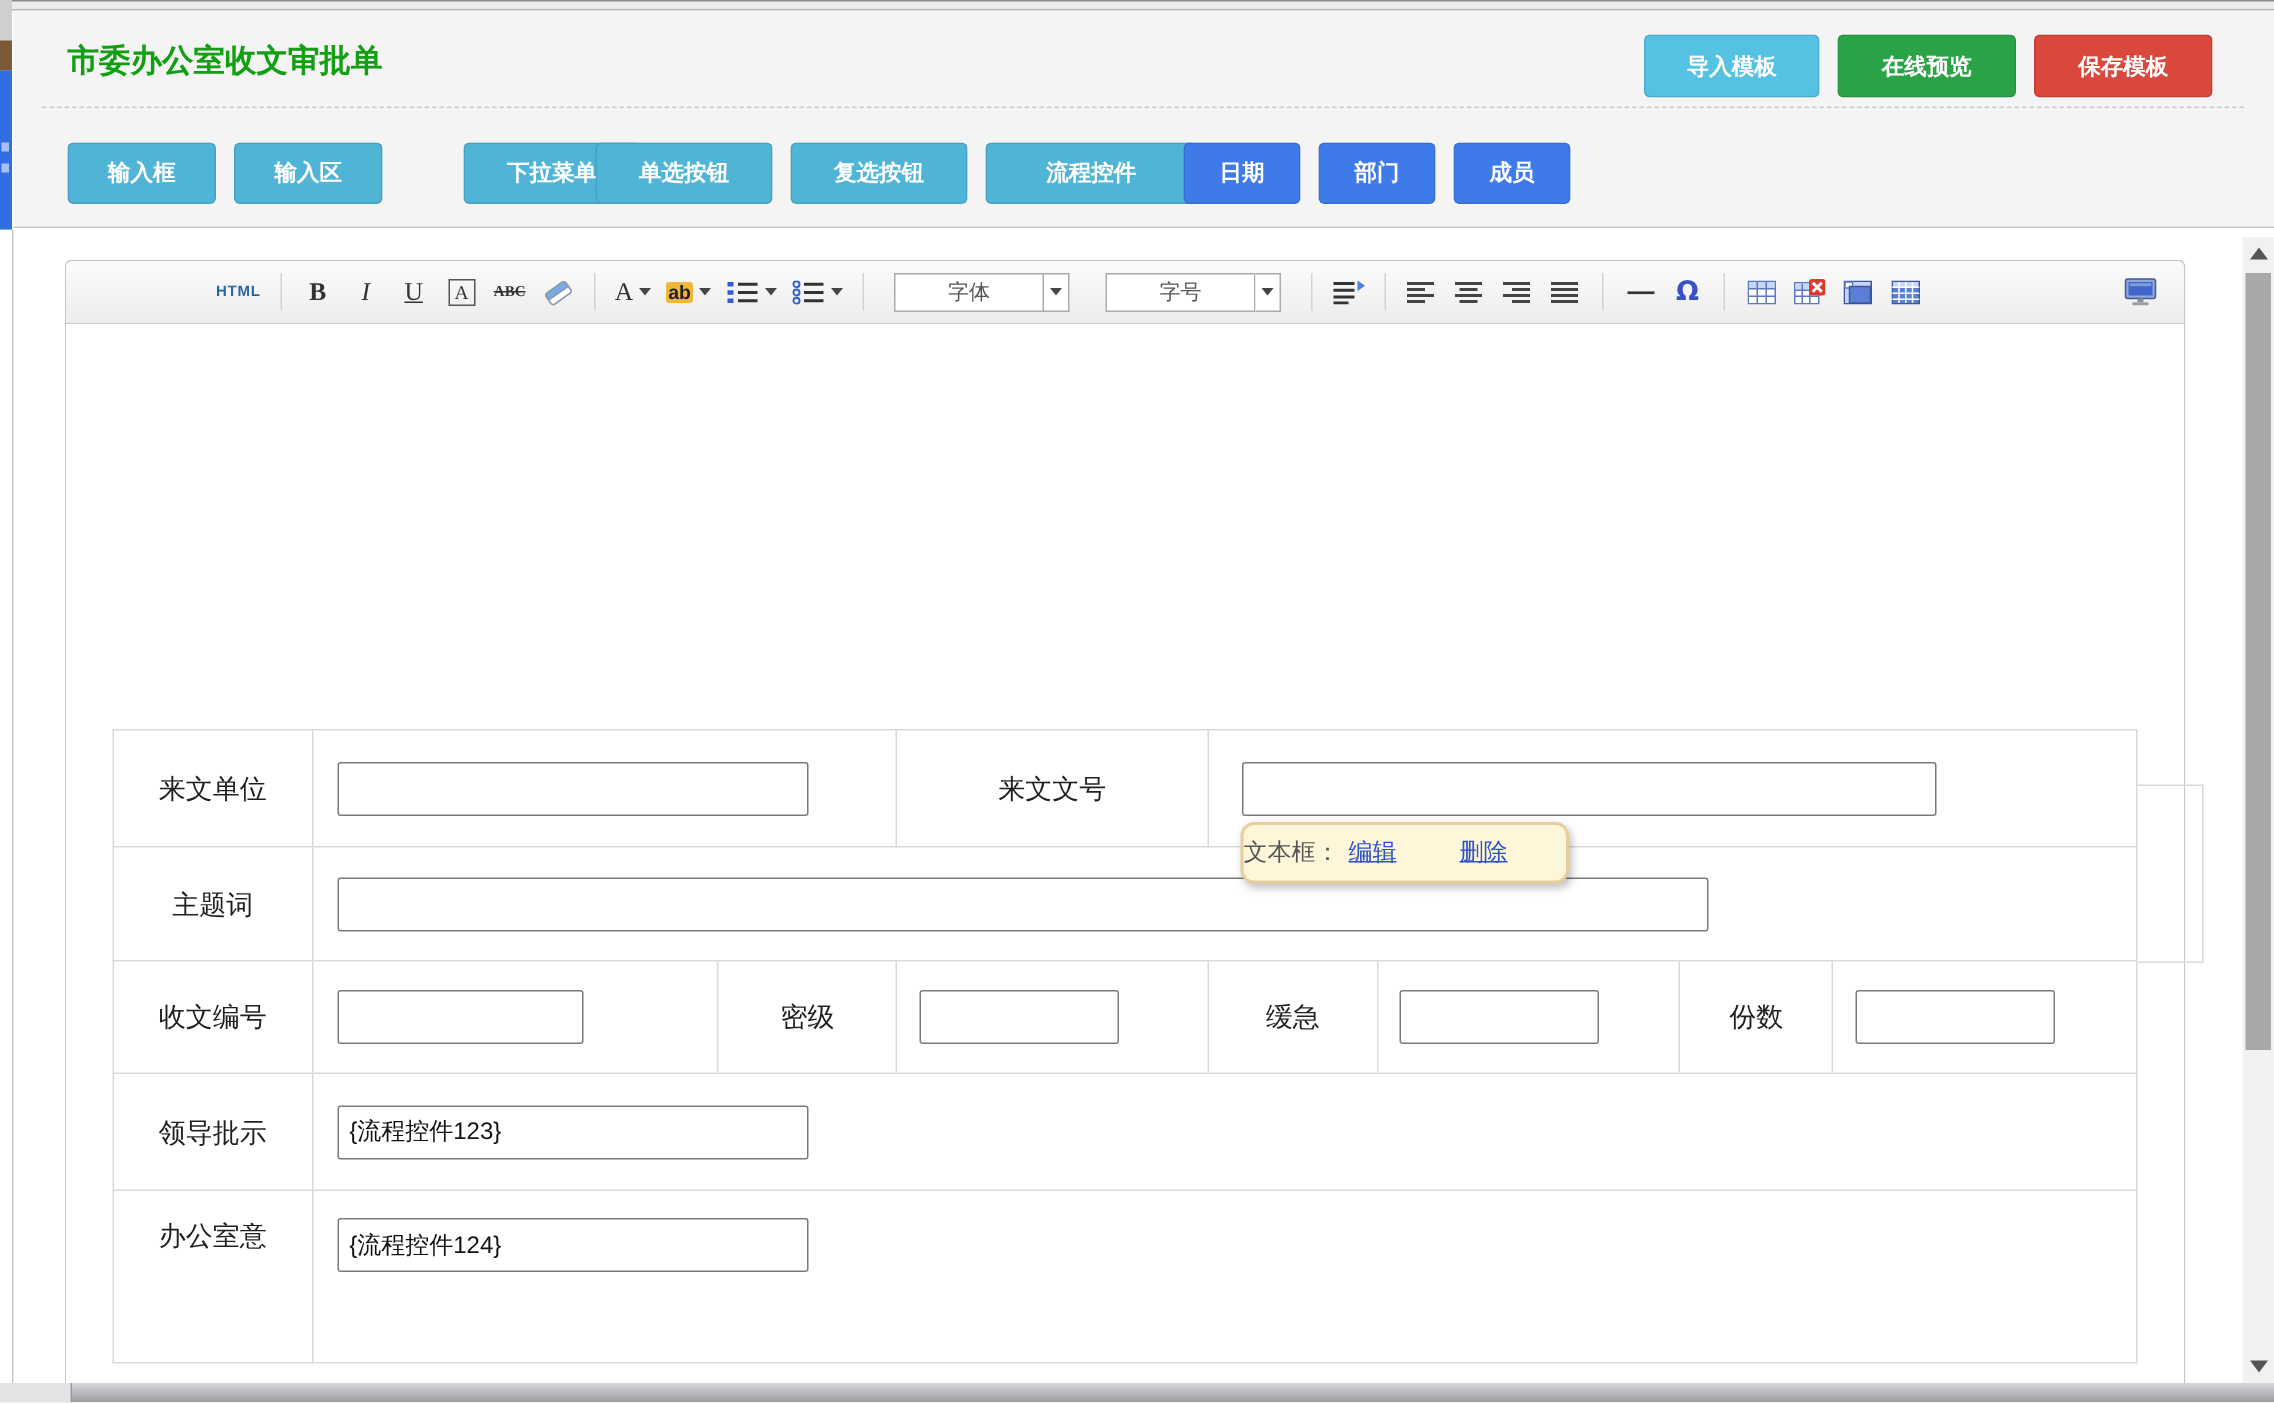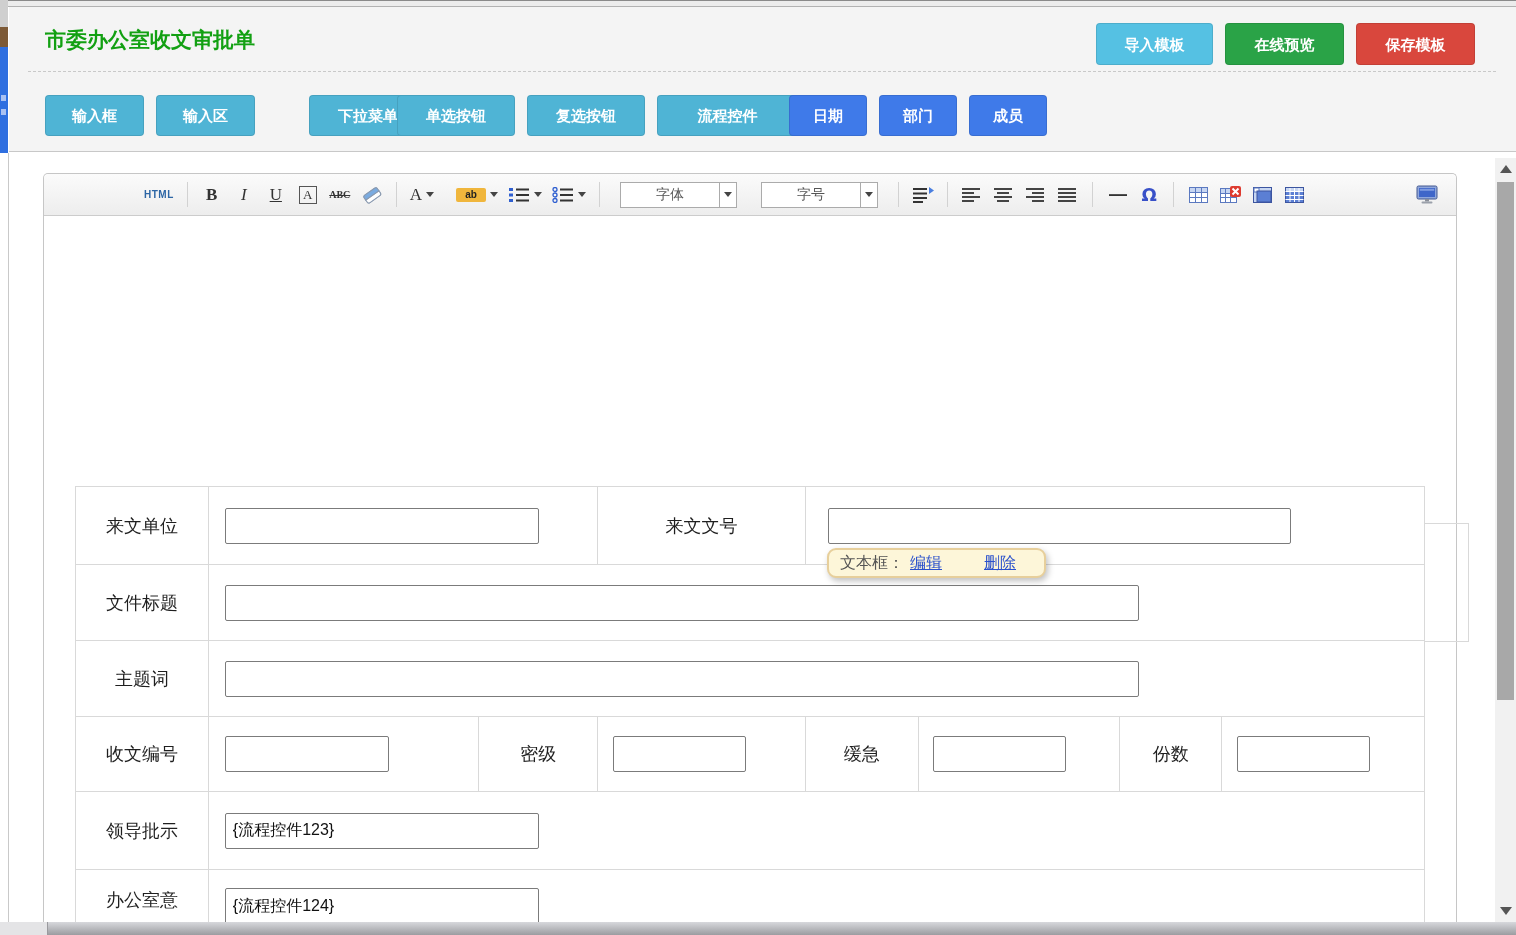--- a/index.html
+++ b/index.html
@@ -42,22 +42,22 @@
     margin:0 5px; cursor:pointer; }
   .tsep { width:1px; height:25px; background:#d2d2d2; margin:0 8px; }
   .t-html { font-size:10px; font-weight:bold; color:#2d66a5; letter-spacing:0.5px; }
   .t-serif { font-family:"Liberation Serif", serif; font-size:17px; color:#333; }
   .t-b { font-weight:bold; } .t-i { font-style:italic; } .t-u { text-decoration:underline; }
   .t-abox { width:18px; height:18px; border:1px solid #555; font-size:13px; display:flex;
     align-items:center; justify-content:center; }
   .t-abc { font-size:10px; font-weight:bold; text-decoration:line-through; }
   .caret { width:0; height:0; border-left:4px solid transparent; border-right:4px solid transparent;
     border-top:5px solid #444; margin-left:4px; }
-  .hl-ab { width:30px; height:14px; background:#f0b63c; border-radius:2px; font-size:10px;
-    font-weight:bold; color:#222; display:flex; align-items:center; justify-content:center;margin-left:12px; }
+  .hl-ab { width:18px; height:14px; background:#f0b63c; border-radius:2px; font-size:13px;
+    font-weight:bold; color:#222; display:flex; align-items:center; justify-content:center; }
   .t-selwrap { display:flex; margin:0 12px; cursor:pointer; }
   .t-select { width:100px; height:26px; border:1px solid #ababab; background:#fff; display:flex;
     align-items:center; justify-content:center; font-size:14px; color:#555; }
   .t-selarrow { width:17px; height:26px; border:1px solid #ababab; border-left:none; background:#fff;
     display:flex; align-items:center; justify-content:center; }
   .t-hr { font-size:18px; color:#333; font-weight:bold; letter-spacing:-2px; }
   .t-omega { font-size:18px; color:#3850c8; font-weight:bold; font-family:"DejaVu Sans", sans-serif; }
   .spacer { flex:1; }
 
   
@@ -67,23 +67,23 @@
   .form-table { position:absolute; left:75px; top:486px; width:1350px; border:1px solid #d9d9d9; background:#fff; }
   .frow { display:flex; }
   .frow + .frow { border-top:1px solid #d9d9d9; }
   .fcell { display:flex; align-items:center; }
   .fcell + .fcell { border-left:1px solid #d9d9d9; }
   .flabel { justify-content:center; font-size:18px; color:#1f1f1f; }
   .inp { height:36px; border:1px solid #7b7b7b; border-radius:2px; background:#fff;
     font-size:16px; color:#111; padding:0 7px; font-family:"Liberation Sans", sans-serif; }
 
   
-  .tooltip { position:absolute; left:827px; top:548px; width:219px; height:30px;
+  .tooltip { position:absolute; left:827px; top:548px; width:219px; height:41px;
     background:#fdf6d9; border:2px solid #e7cf9b; border-radius:9px;
-    box-shadow:2px 3px 6px rgba(0,0,0,0.25); display:flex; align-items:center; padding-left:11px;
+    box-shadow:2px 3px 6px rgba(0,0,0,0.25); display:flex; align-items:center; 
     font-size:16px; }
   .tt-prefix { color:#555; font-family:"Liberation Serif", serif; }
   .tt-link { color:#2b51cc; text-decoration:underline; font-family:"Liberation Serif", serif; cursor:pointer; }
 
   
   .vscroll { position:absolute; left:1495px; top:158px; width:21px; height:764px; background:#f1f1f1; }
   .vs-btn { position:absolute; left:0; width:21px; height:22px; display:flex; align-items:center; justify-content:center; }
   .tri-up { width:0; height:0; border-left:6px solid transparent; border-right:6px solid transparent; border-bottom:8px solid #555; }
   .tri-down { width:0; height:0; border-left:6px solid transparent; border-right:6px solid transparent; border-top:8px solid #555; }
   .vs-thumb { position:absolute; left:2px; top:24px; width:17px; height:518px; background:#a8a8a8; }
@@ -287,26 +287,20 @@
       <div class="fcell flabel" style="width:132px;">来文单位</div>
       <div class="fcell" style="width:390px;">
         <input class="inp" style="margin-left: 16px; width: 314px;">
       </div>
       <div class="fcell flabel" style="width:208px;">来文文号</div>
       <div class="fcell" style="width:620px;">
         <input class="inp" style="margin-left: 22px; width: 463px;">
       </div>
     </div>
     <div class="frow" style="height:76px;">
-      <div class="fcell flabel" style="width:132px;">文件标题</div>
-      <div class="fcell" style="width:1218px;">
-        <input class="inp" style="margin-left: 16px; width: 914px;">
-      </div>
-    </div>
-    <div class="frow" style="height:76px;">
       <div class="fcell flabel" style="width:132px;">主题词</div>
       <div class="fcell" style="width:1218px;">
         <input class="inp" style="margin-left: 16px; width: 914px;">
       </div>
     </div>
     <div class="frow" style="height:75px;">
       <div class="fcell flabel" style="width:132px;">收文编号</div>
       <div class="fcell" style="width:271px;">
         <input class="inp" style="margin-left: 16px; width: 164px;">
       </div>

